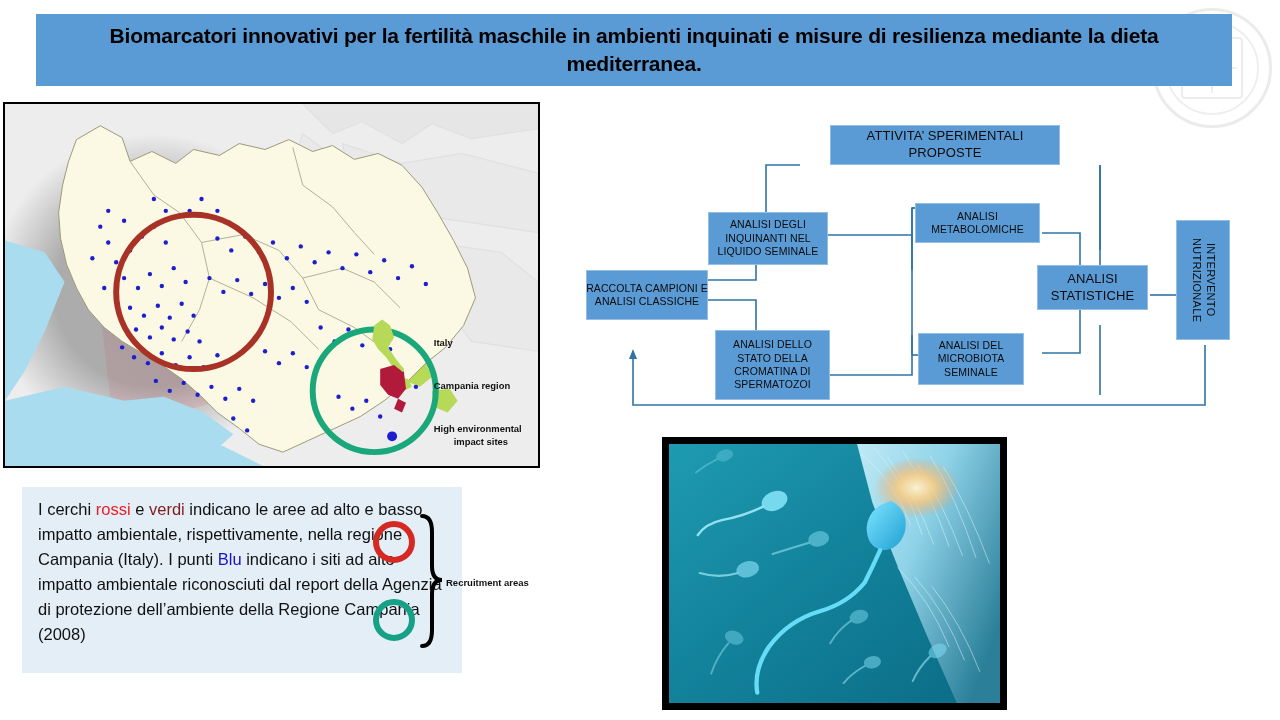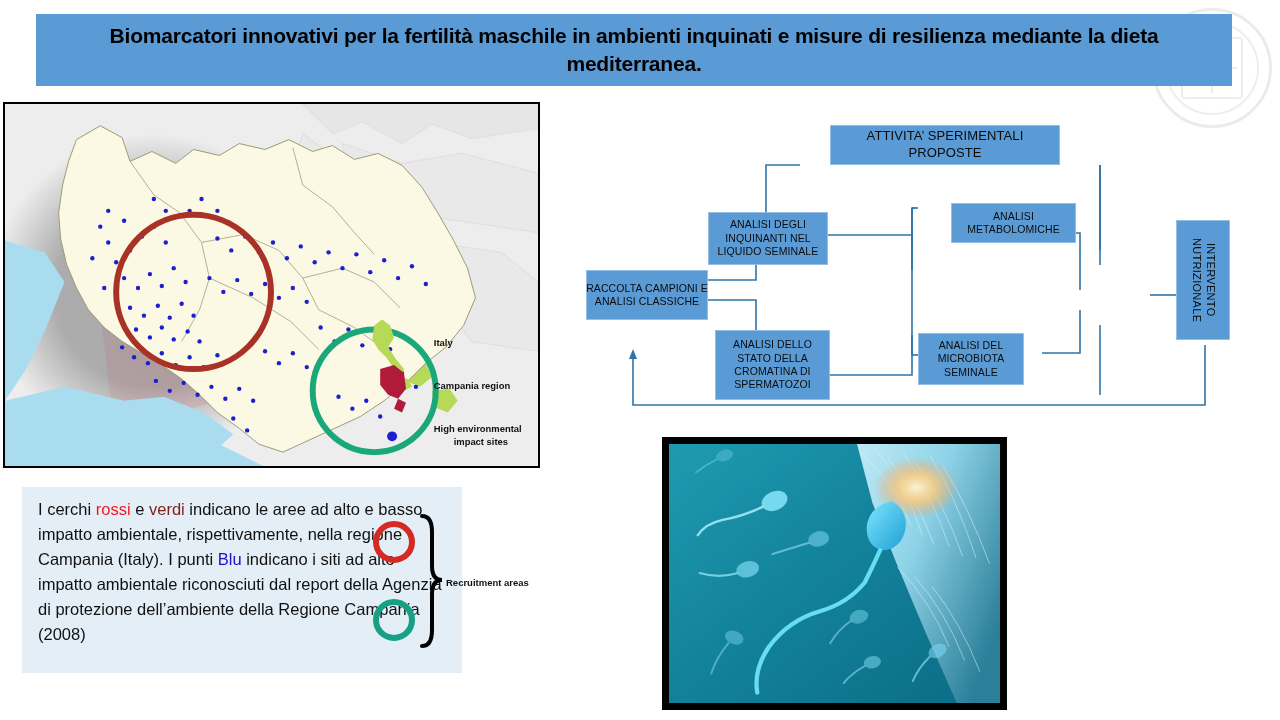--- a/index.html
+++ b/index.html
@@ -350,28 +350,31 @@
     </div>
 
     <div class="fbox" style="left:148px;top:107px;width:120px;height:53px;">
       <span>ANALISI DEGLI INQUINANTI NEL LIQUIDO SEMINALE</span>
     </div>
 
     <div class="fbox" style="left:155px;top:225px;width:115px;height:70px;">
       <span>ANALISI DELLO STATO DELLA CROMATINA DI SPERMATOZOI</span>
     </div>
 
-    <div class="fbox" style="left:355px;top:98px;width:125px;height:40px;margin-left:36px;">
+    <div class="fbox" style="left:355px;top:98px;width:125px;height:40px;">
       <span>ANALISI METABOLOMICHE</span>
     </div>
 
     <div class="fbox" style="left:358px;top:228px;width:106px;height:52px;">
       <span>ANALISI DEL MICROBIOTA SEMINALE</span>
     </div>
 
+    <div class="fbox mid" style="left:477px;top:160px;width:111px;height:45px;">
+      <span>ANALISI STATISTICHE</span>
+    </div>
 
     <div class="fbox" style="left:616px;top:115px;width:54px;height:120px;">
       <span class="vtext">INTERVENTO NUTRIZIONALE</span>
     </div>
   </div>
 
   <div class="photo">
     <svg viewBox="0 0 345 273" preserveAspectRatio="none">
       <defs>
         <linearGradient id="bgsea" x1="0%" y1="0%" x2="100%" y2="100%">

